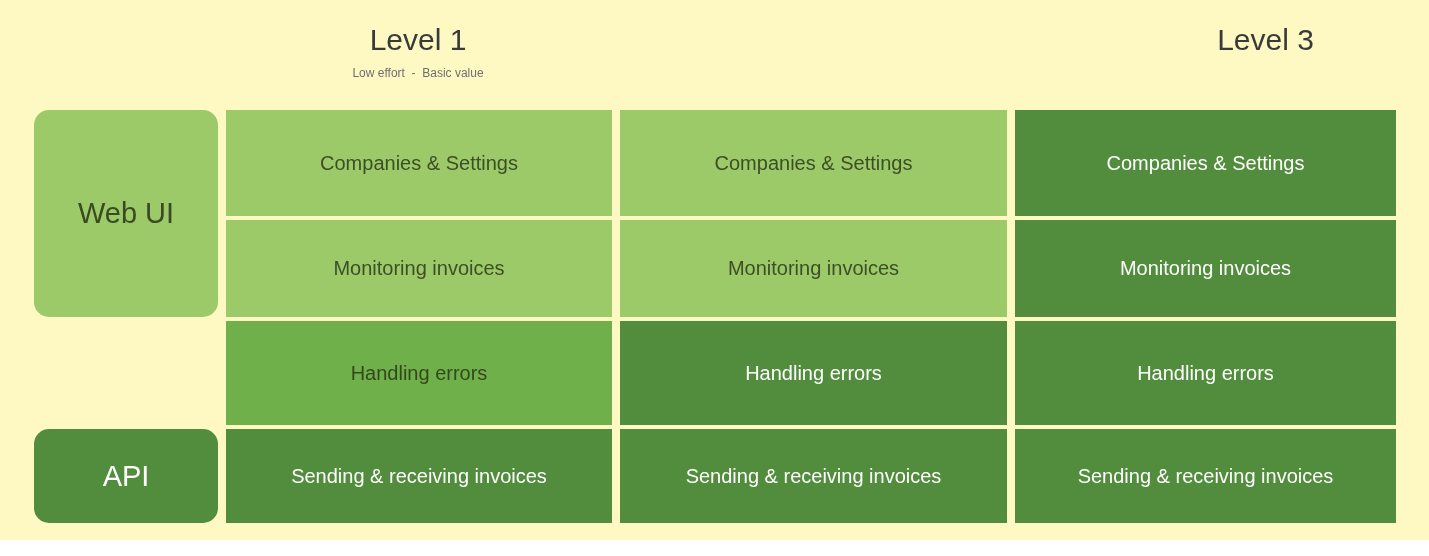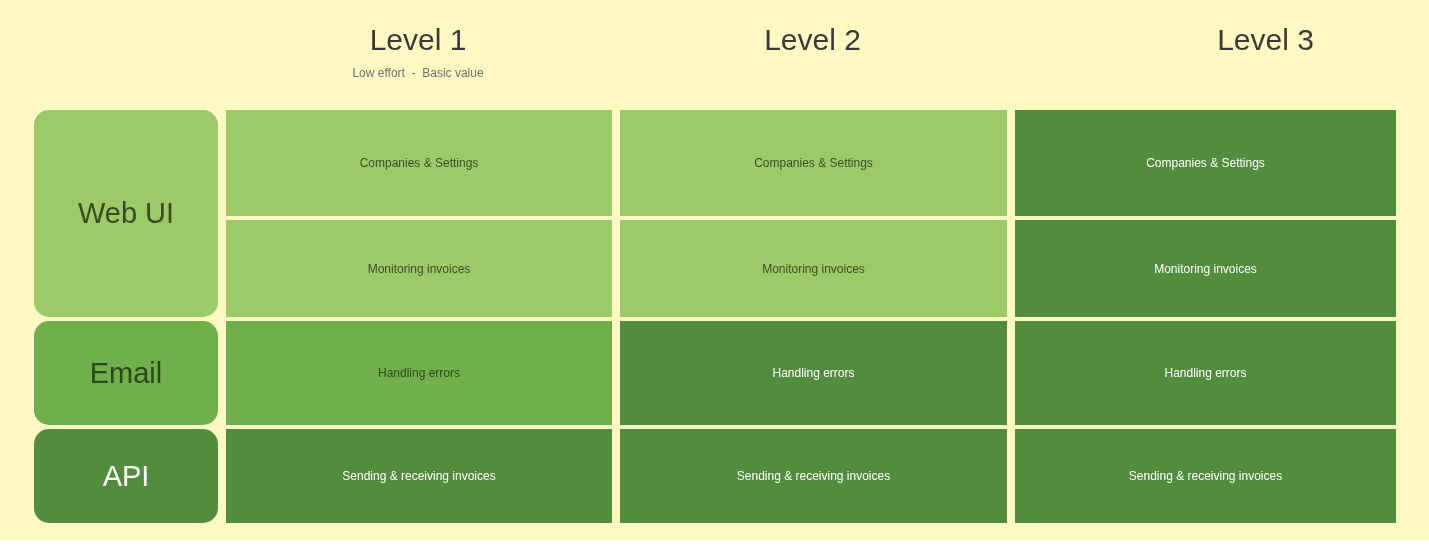--- a/index.html
+++ b/index.html
@@ -47,21 +47,21 @@
     grid-template-columns: 184px 386px 387px 381px;
     grid-template-rows: 106px 97px 104px 94px;
     column-gap: 8px;
     row-gap: 4px;
   }
   .cell {
     display: flex;
     align-items: center;
     justify-content: center;
     text-align: center;
-    font-size: 12px;
+    font-size: 20px;
   }
   .shade-light  { background: #9dca69; color: #3d4e27; }
   .shade-medium { background: #70b04b; color: #33491d; }
   .shade-dark   { background: #518d3c; color: #ffffff; }
 
   .row-label {
     font-size: 29px;
     border-radius: 15px;
   }
   .shade-light.row-label  { color: #3a4a22; }
@@ -75,30 +75,28 @@
 </head>
 <body>
 
 <div class="canvas">
 
   <div class="level-header" id="hdr-level1">
     <div class="title">Level 1</div>
     <div class="subtitle">Low effort  -  Basic value</div>
   </div>
   <div class="level-header" id="hdr-level2">
-    <div class="title">Level 2</div>
   </div>
   <div class="level-header" id="hdr-level3">
     <div class="title">Level 3</div>
   </div>
 
   <div class="matrix">
 
     <div class="cell row-label shade-light" id="label-webui">Web UI</div>
-    <div class="cell row-label shade-medium" id="label-email">Email</div>
     <div class="cell row-label shade-dark" id="label-api">API</div>
 
     <div class="cell shade-light" style="grid-column:2;grid-row:1;">Companies &amp; Settings</div>
     <div class="cell shade-light" style="grid-column:3;grid-row:1;">Companies &amp; Settings</div>
     <div class="cell shade-dark" style="grid-column:4;grid-row:1;">Companies &amp; Settings</div>
 
     <div class="cell shade-light" style="grid-column:2;grid-row:2;">Monitoring invoices</div>
     <div class="cell shade-light" style="grid-column:3;grid-row:2;">Monitoring invoices</div>
     <div class="cell shade-dark" style="grid-column:4;grid-row:2;">Monitoring invoices</div>
 

